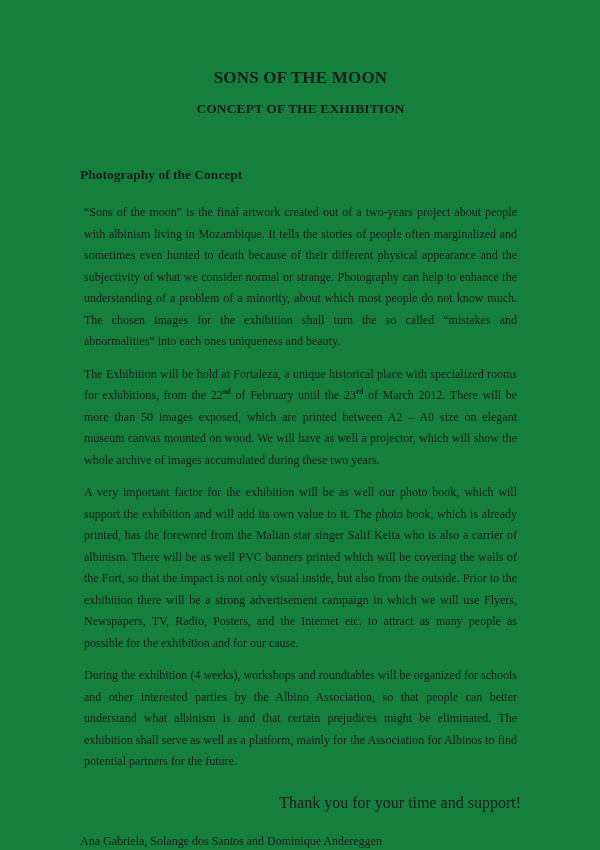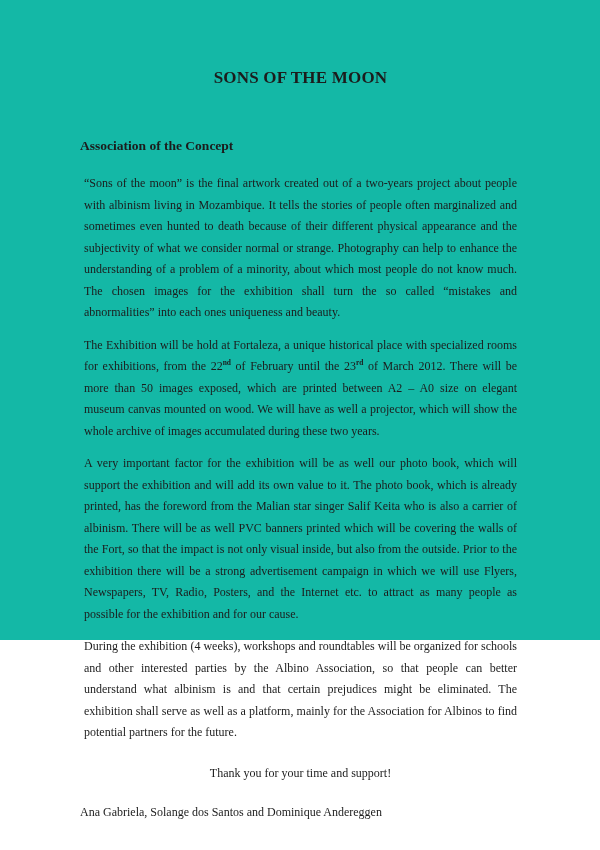--- a/index.html
+++ b/index.html
@@ -10,22 +10,22 @@
   body {
     width: 600px;
     height: 850px;
     font-family: "Liberation Serif", "DejaVu Serif", serif;
     color: #1c1c1c;
     overflow: hidden;
   }
   .page {
     box-sizing: border-box;
     width: 600px;
-    height: 640px;
-    background: #14b8a6;
+    height: 850px;
+    background: #15803d;
     padding: 68px 79px 0 80px;
   }
   .title {
     margin: 0;
     font-size: 17px;
     font-weight: bold;
     text-align: center;
     letter-spacing: 0.2px;
   }
   .subtitle {
@@ -50,37 +50,38 @@
   .heading + .body-par {
     margin-top: 19px;
   }
   .body-par sup {
     font-size: 0.62em;
     line-height: 0;
     vertical-align: super;
     font-weight: bold;
   }
   .closing {
-    margin: 19px 16px 0;
-    font-size: 12px;
+    margin: 19px 0 0;
+    font-size: 16px;
     line-height: 21.5px;
-    text-align: center;
+    text-align: right;
   }
   .signature {
     margin: 18px 0 0;
     font-size: 12px;
     line-height: 21.5px;
     text-align: left;
   }
 </style>
 </head>
 <body>
 
 <div class="page">
   <h1 class="title">SONS OF THE MOON</h1>
-  <h3 class="heading">Association of the Concept</h3>
+  <h2 class="subtitle">CONCEPT OF THE EXHIBITION</h2>
+  <h3 class="heading">Photography of the Concept</h3>
   <p class="body-par">“Sons of the moon” is the final artwork created out of a two-years project about people with albinism living in Mozambique. It tells the stories of people often marginalized and sometimes even hunted to death because of their different physical appearance and the subjectivity of what we consider normal or strange. Photography can help to enhance the understanding of a problem of a minority, about which most people do not know much. The chosen images for the exhibition shall turn the so called “mistakes and abnormalities” into each ones uniqueness and beauty.</p>
   <p class="body-par">The Exhibition will be hold at Fortaleza, a unique historical place with specialized rooms for exhibitions, from the 22<sup>nd</sup> of February until the 23<sup>rd</sup> of March 2012. There will be more than 50 images exposed, which are printed between A2 – A0 size on elegant museum canvas mounted on wood. We will have as well a projector, which will show the whole archive of images accumulated during these two years.</p>
   <p class="body-par">A very important factor for the exhibition will be as well our photo book, which will support the exhibition and will add its own value to it. The photo book, which is already printed, has the foreword from the Malian star singer Salif Keita who is also a carrier of albinism. There will be as well PVC banners printed which will be covering the walls of the Fort, so that the impact is not only visual inside, but also from the outside. Prior to the exhibition there will be a strong advertisement campaign in which we will use Flyers, Newspapers, TV, Radio, Posters, and the Internet etc. to attract as many people as possible for the exhibition and for our cause.</p>
   <p class="body-par">During the exhibition (4 weeks), workshops and roundtables will be organized for schools and other interested parties by the Albino Association, so that people can better understand what albinism is and that certain prejudices might be eliminated. The exhibition shall serve as well as a platform, mainly for the Association for Albinos to find potential partners for the future.</p>
   <p class="closing">Thank you for your time and support!</p>
   <p class="signature">Ana Gabriela, Solange dos Santos and Dominique Andereggen</p>
 </div>
 
 </body></html>

